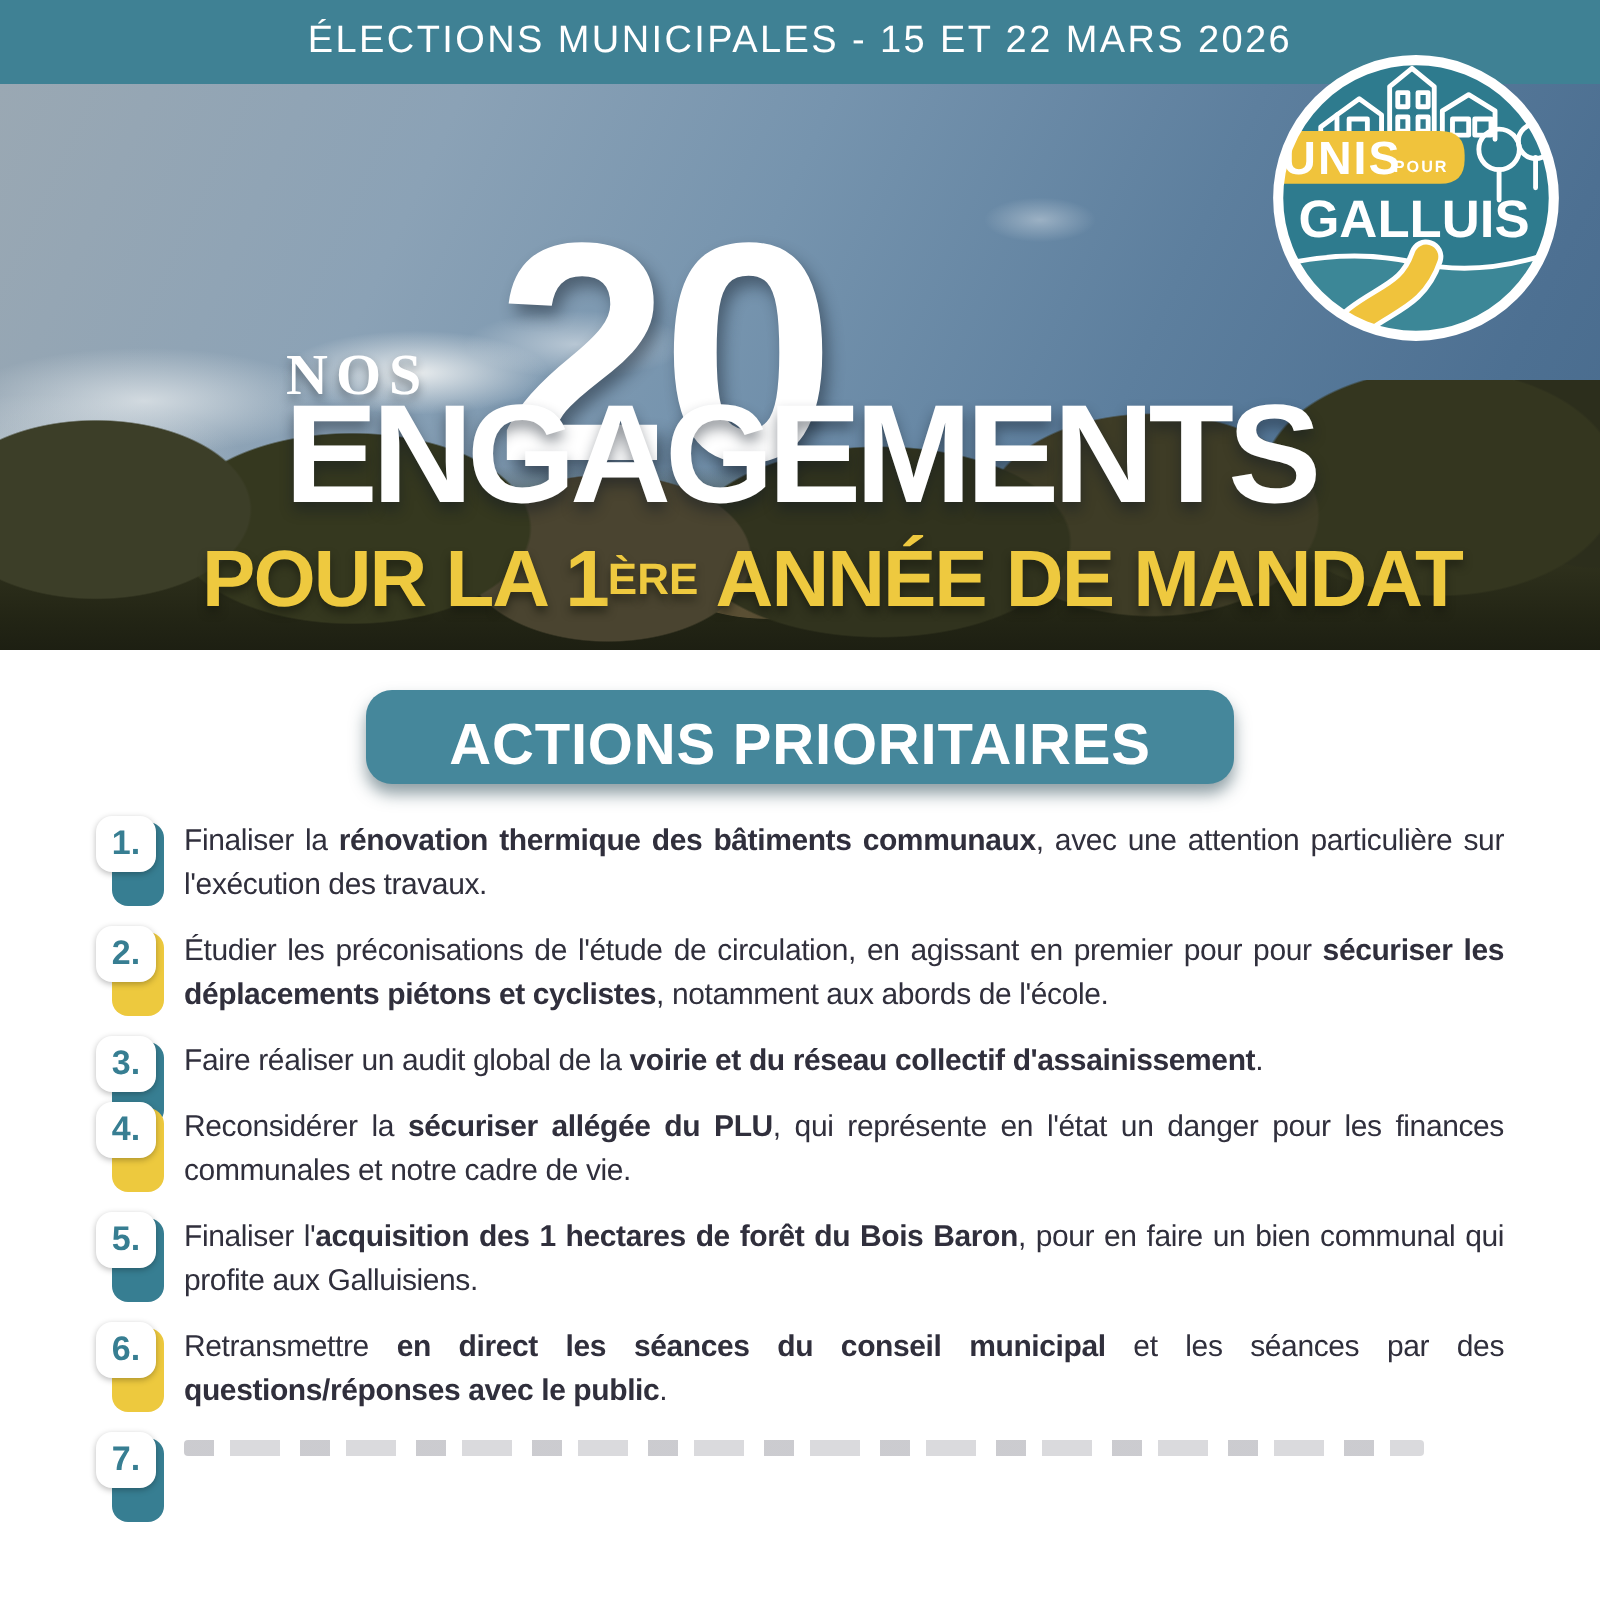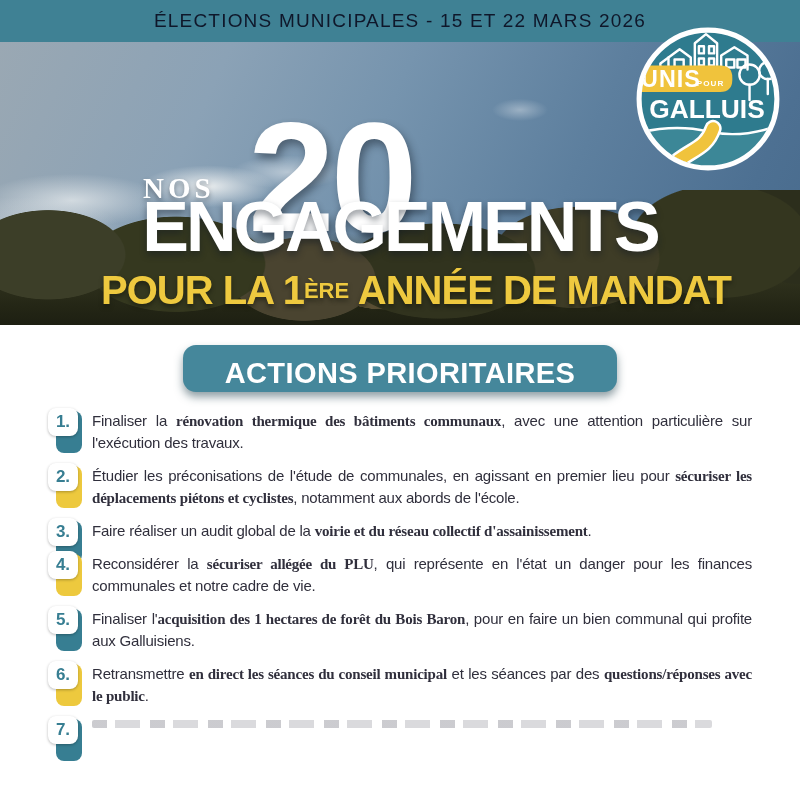--- a/index.html
+++ b/index.html
@@ -7,21 +7,21 @@
     --yellow:#edc93e; --ink:#302f3c;
   }
   *{margin:0;padding:0;box-sizing:border-box;}
   html,body{width:800px;height:800px;overflow:hidden;background:#fff;
     font-family:"Liberation Sans","DejaVu Sans",sans-serif;}
   .page{position:relative;width:800px;height:800px;background:#fff;overflow:hidden;}
 
   
   .banner{position:absolute;left:0;top:0;width:800px;height:42px;background:var(--teal);
     display:flex;align-items:center;justify-content:center;}
-  .banner span{color:#0f172a;font-size:19px;font-weight:500;letter-spacing:1.2px;}
+  .banner span{color:#ffffff;font-size:19px;font-weight:500;letter-spacing:1.2px;}
 
   
   .hero{position:absolute;left:0;top:42px;width:800px;height:283px;
     background:linear-gradient(115deg,#9aa8b3 0%,#8ba2b6 25%,#7694ae 45%,#5d7f9e 68%,#4d7092 88%,#486a8c 100%);}
   .clouds{position:absolute;inset:0;pointer-events:none;background:
     radial-gradient(ellipse 95px 30px at 26% 51%,rgba(250,250,248,.85),rgba(250,250,248,0) 70%),
     radial-gradient(ellipse 130px 38px at 9% 56%,rgba(238,241,242,.7),rgba(238,241,242,0) 70%),
     radial-gradient(ellipse 80px 24px at 36% 46%,rgba(255,255,255,.45),rgba(255,255,255,0) 70%),
     radial-gradient(ellipse 40px 16px at 65% 24%,rgba(255,255,255,.35),rgba(255,255,255,0) 70%),
     radial-gradient(ellipse 150px 45px at 2% 66%,rgba(225,230,232,.55),rgba(225,230,232,0) 70%);}
@@ -63,21 +63,21 @@
   .item-row{display:flex;gap:12px;margin-bottom:11px;align-items:flex-start;}
   .badge{position:relative;width:32px;height:22px;flex-shrink:0;}
   .badge .tile-color{position:absolute;left:8px;top:1px;width:26px;height:42px;border-radius:8px;}
   .badge.teal .tile-color{background:var(--teal-badge);}
   .badge.yellow .tile-color{background:var(--yellow);}
   .badge .tile-white{position:absolute;left:0;top:-2px;width:30px;height:28px;background:#fff;
     border-radius:8px;box-shadow:0 1px 3px rgba(0,0,0,.28);display:flex;align-items:center;
     justify-content:center;color:var(--teal-badge);font-weight:800;font-size:17px;}
   .item-text{flex:1;font-size:15px;line-height:22px;letter-spacing:-.2px;color:var(--ink);
     text-align:justify;}
-  .item-text b{font-weight:bold;font-family:Liberation Serif, serif;}
+  .item-text b{font-weight:bold;}
   .faint-line{height:8px;margin-top:2px;width:94%;border-radius:2px;background:
     repeating-linear-gradient(90deg,rgba(70,70,85,.28) 0 15px,rgba(70,70,85,0) 15px 23px,
     rgba(70,70,85,.2) 23px 48px,rgba(70,70,85,0) 48px 58px);}
 </style>
 </head>
 <body>
 
 <div class="page">
 
   <div class="banner">
@@ -150,21 +150,21 @@
             <span class="tile-color"></span>
             <span class="tile-white">1.</span>
           </div>
           <div class="item-text"><span>Finaliser la </span><b>rénovation thermique des bâtiments communaux</b><span>, avec une attention particulière sur l'exécution des travaux.</span></div>
         </div>
         <div class="item-row">
           <div class="badge yellow">
             <span class="tile-color"></span>
             <span class="tile-white">2.</span>
           </div>
-          <div class="item-text"><span>Étudier les préconisations de l'étude de communales, en agissant en premier lieu pour </span><b>sécuriser les déplacements piétons et cyclistes</b><span>, notamment aux abords de l'école.</span></div>
+          <div class="item-text"><span>Étudier les préconisations de l'étude de circulation, en agissant en premier pour pour </span><b>sécuriser les déplacements piétons et cyclistes</b><span>, notamment aux abords de l'école.</span></div>
         </div>
         <div class="item-row">
           <div class="badge teal">
             <span class="tile-color"></span>
             <span class="tile-white">3.</span>
           </div>
           <div class="item-text"><span>Faire réaliser un audit global de la </span><b>voirie et du réseau collectif d'assainissement</b><span>.</span></div>
         </div>
         <div class="item-row">
           <div class="badge yellow">

